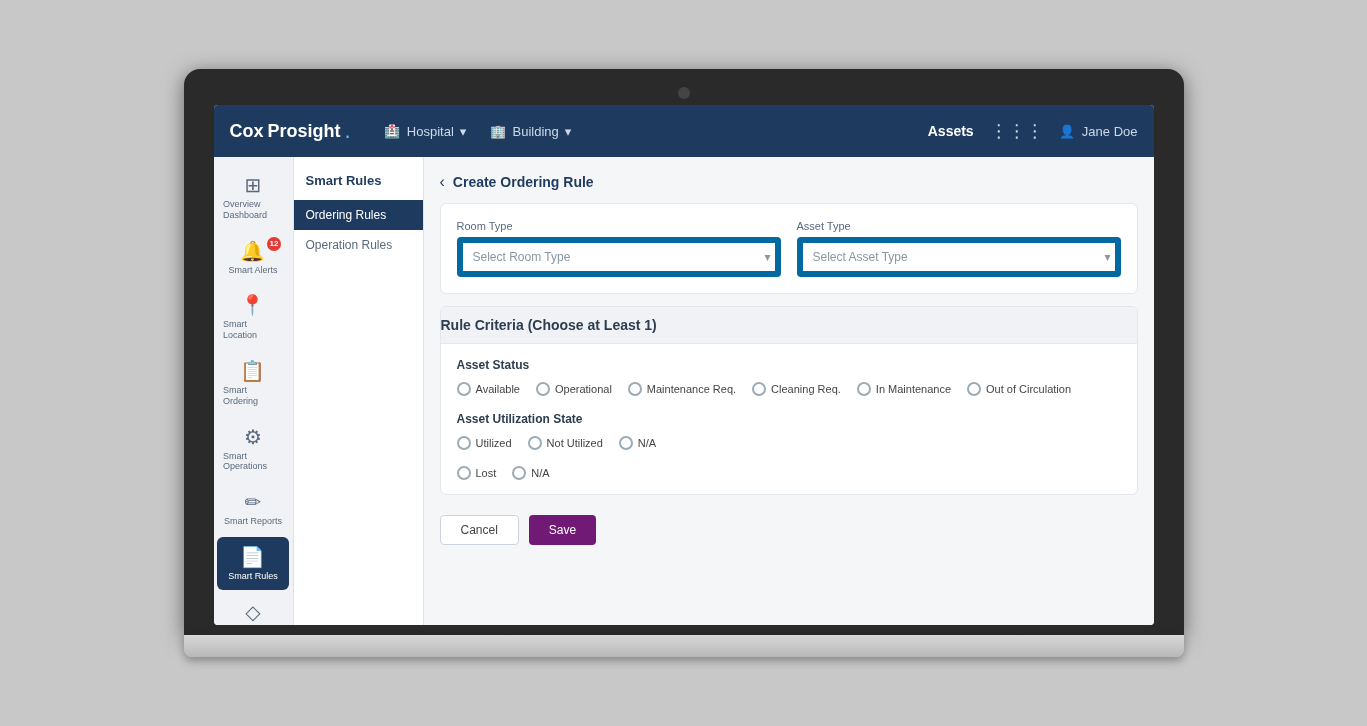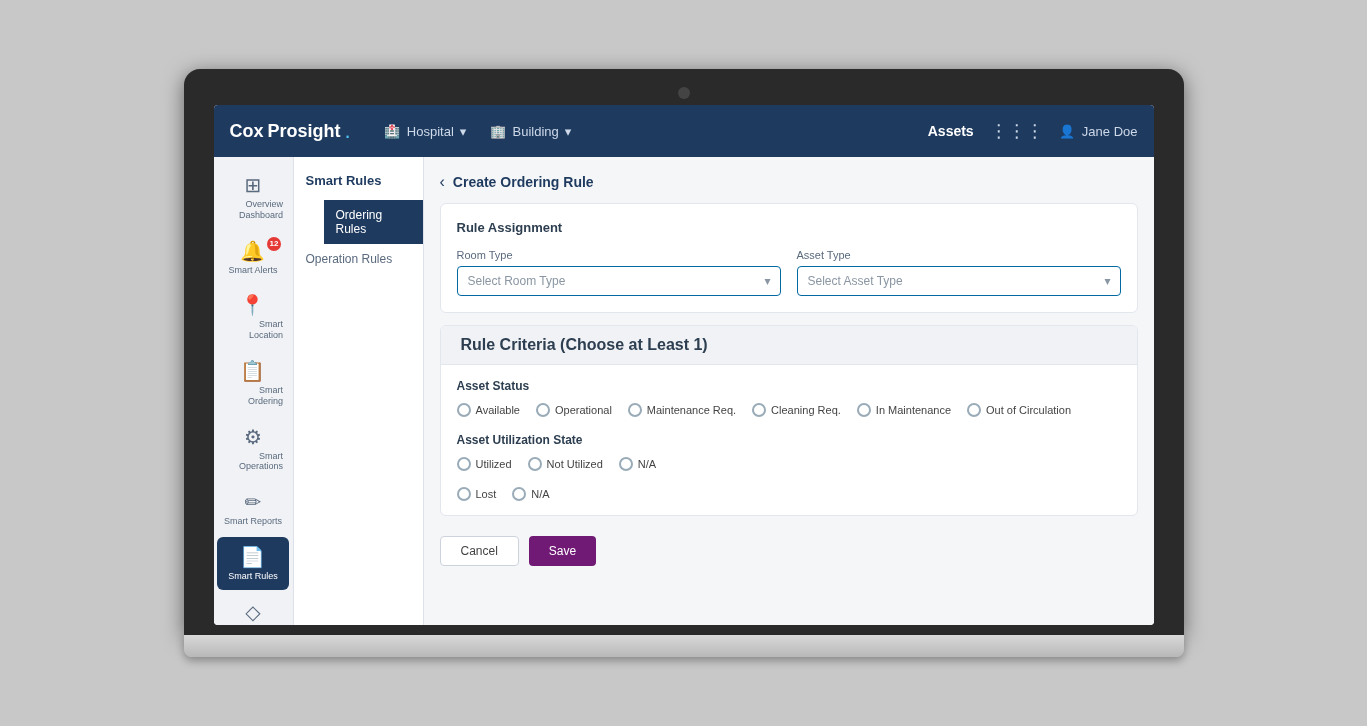--- a/index.html
+++ b/index.html
@@ -167,21 +167,21 @@
 
     .sidebar-item-icon {
       font-size: 20px;
       margin-bottom: 2px;
       color: #5a6a7e;
     }
     .sidebar-item.active .sidebar-item-icon { color: #fff; }
 
     .sidebar-item-label {
       font-size: 9px;
-      text-align: right;
+      text-align: left;
       color: #5a6a7e;
       line-height: 1.2;
     }
     .sidebar-item.active .sidebar-item-label { color: #fff; }
 
     .badge {
       position: absolute;
       top: 6px;
       right: 8px;
       background: #e53935;
@@ -219,21 +219,20 @@
 
     .secondary-nav-item {
       padding: 8px 12px;
       font-size: 12px;
       color: #5a6a7e;
       cursor: pointer;
     }
     .secondary-nav-item.active {
       background: #1e3a5f;
       color: #fff;
-      margin-left: 30px;
     }
 
     
     .form-area {
       flex: 1;
       background: #f5f6f8;
       padding: 16px;
     }
 
     .breadcrumb-bar {
@@ -303,22 +302,22 @@
     .criteria-section {
       background: #fff;
       border-radius: 6px;
       margin-bottom: 12px;
       border: 1px solid #e2e6ed;
       overflow: hidden;
     }
 
     .criteria-header {
       background: #f0f2f5;
-      padding: 10px 20px;
-      font-size: 16px;
+      padding: 10px 0;
+      font-size: 14px;
       font-weight: 600;
       color: #2c3e50;
       border-bottom: 1px solid #e2e6ed;
     }
 
     .criteria-body {
       padding: 14px 16px;
     }
 
     .criteria-group {
@@ -387,21 +386,21 @@
       background: #701a75;
       border-radius: 4px;
       font-size: 12px;
       color: #fff;
       cursor: pointer;
     }
 
     select {
       width: 100%;
       padding: 7px 28px 7px 10px;
-      border: 1px solid #0369a1;
+      border: 6px solid #0369a1;
       border-radius: 4px;
       font-size: 12px;
       color: #8a96a3;
       background: #fff;
       appearance: none;
       cursor: pointer;
     }
   </style>
 </head>
 <body>
@@ -490,21 +489,20 @@
             </div>
 
             <div class="form-area">
 
               <div class="breadcrumb-bar">
                 <span class="back-btn">‹</span>
                 <span class="breadcrumb-title">Create Ordering Rule</span>
               </div>
 
               <div class="form-section">
-                <div class="form-section-title">Rule Assignment</div>
                 <div class="form-row">
                   <div class="form-group">
                     <label class="form-label">Room Type</label>
                     <div class="select-wrapper">
                       <select>
                         <option value="">Select Room Type</option>
                       </select>
                     </div>
                   </div>
                   <div class="form-group">

